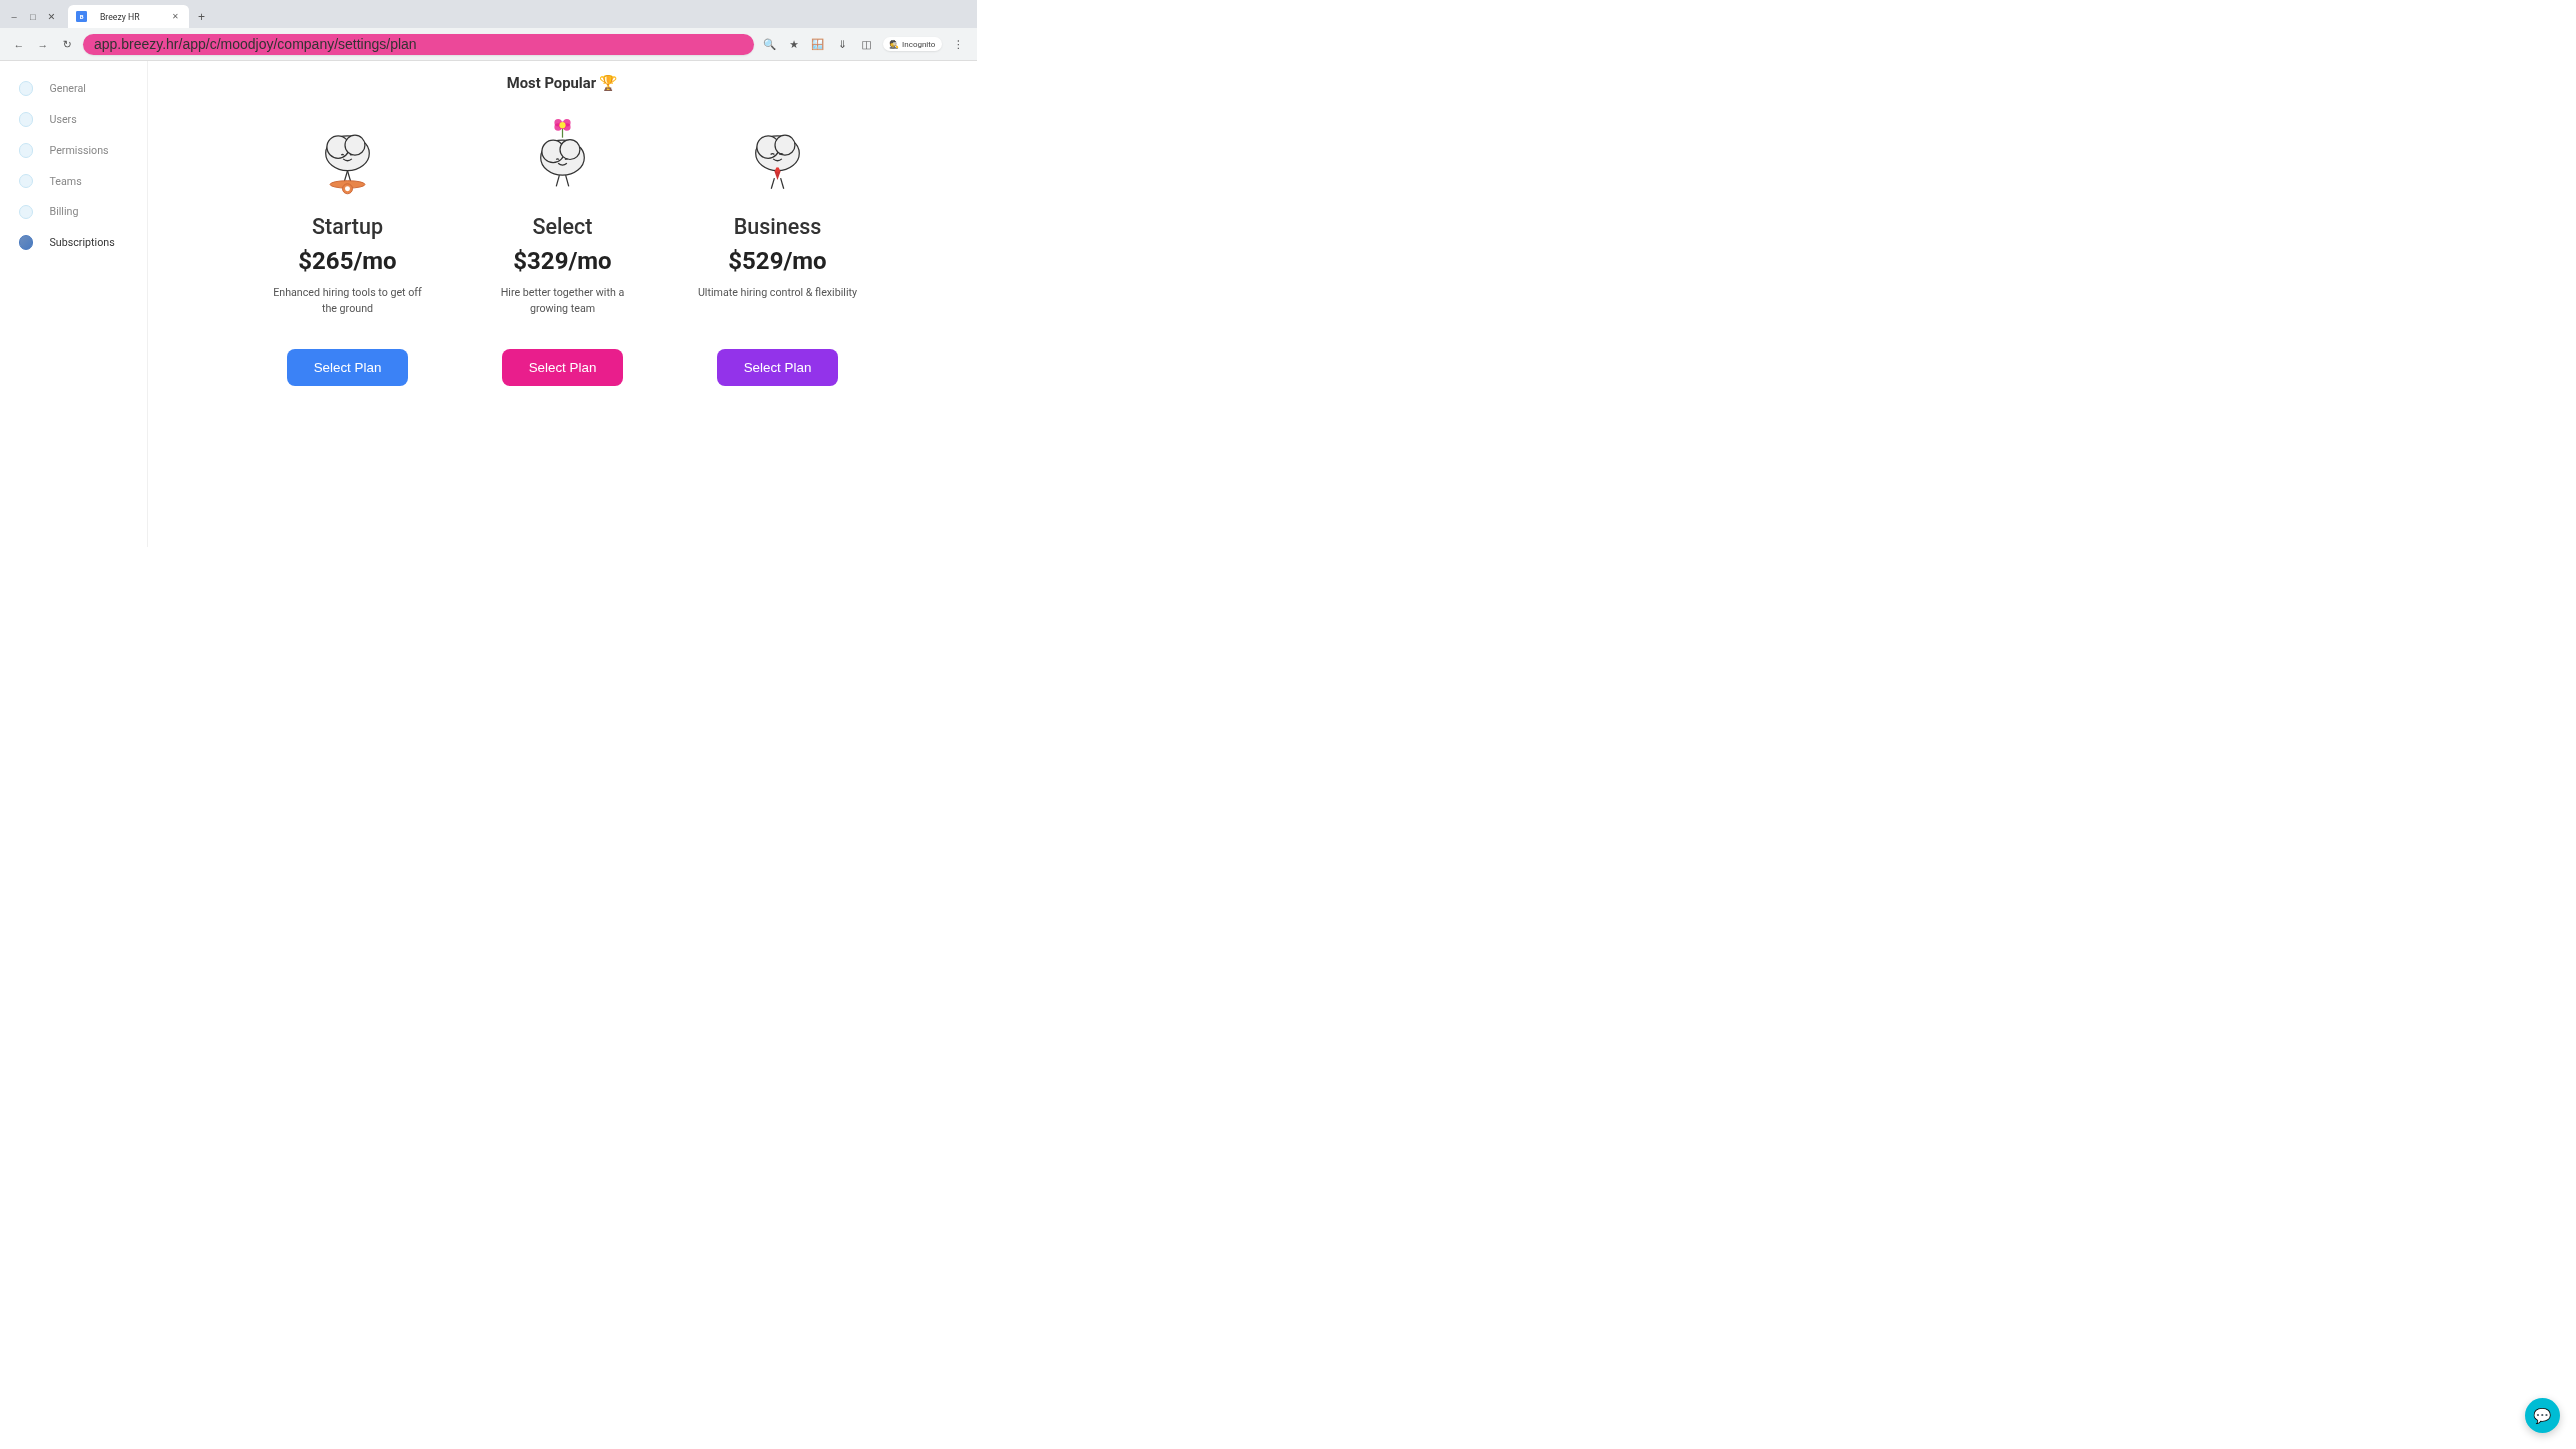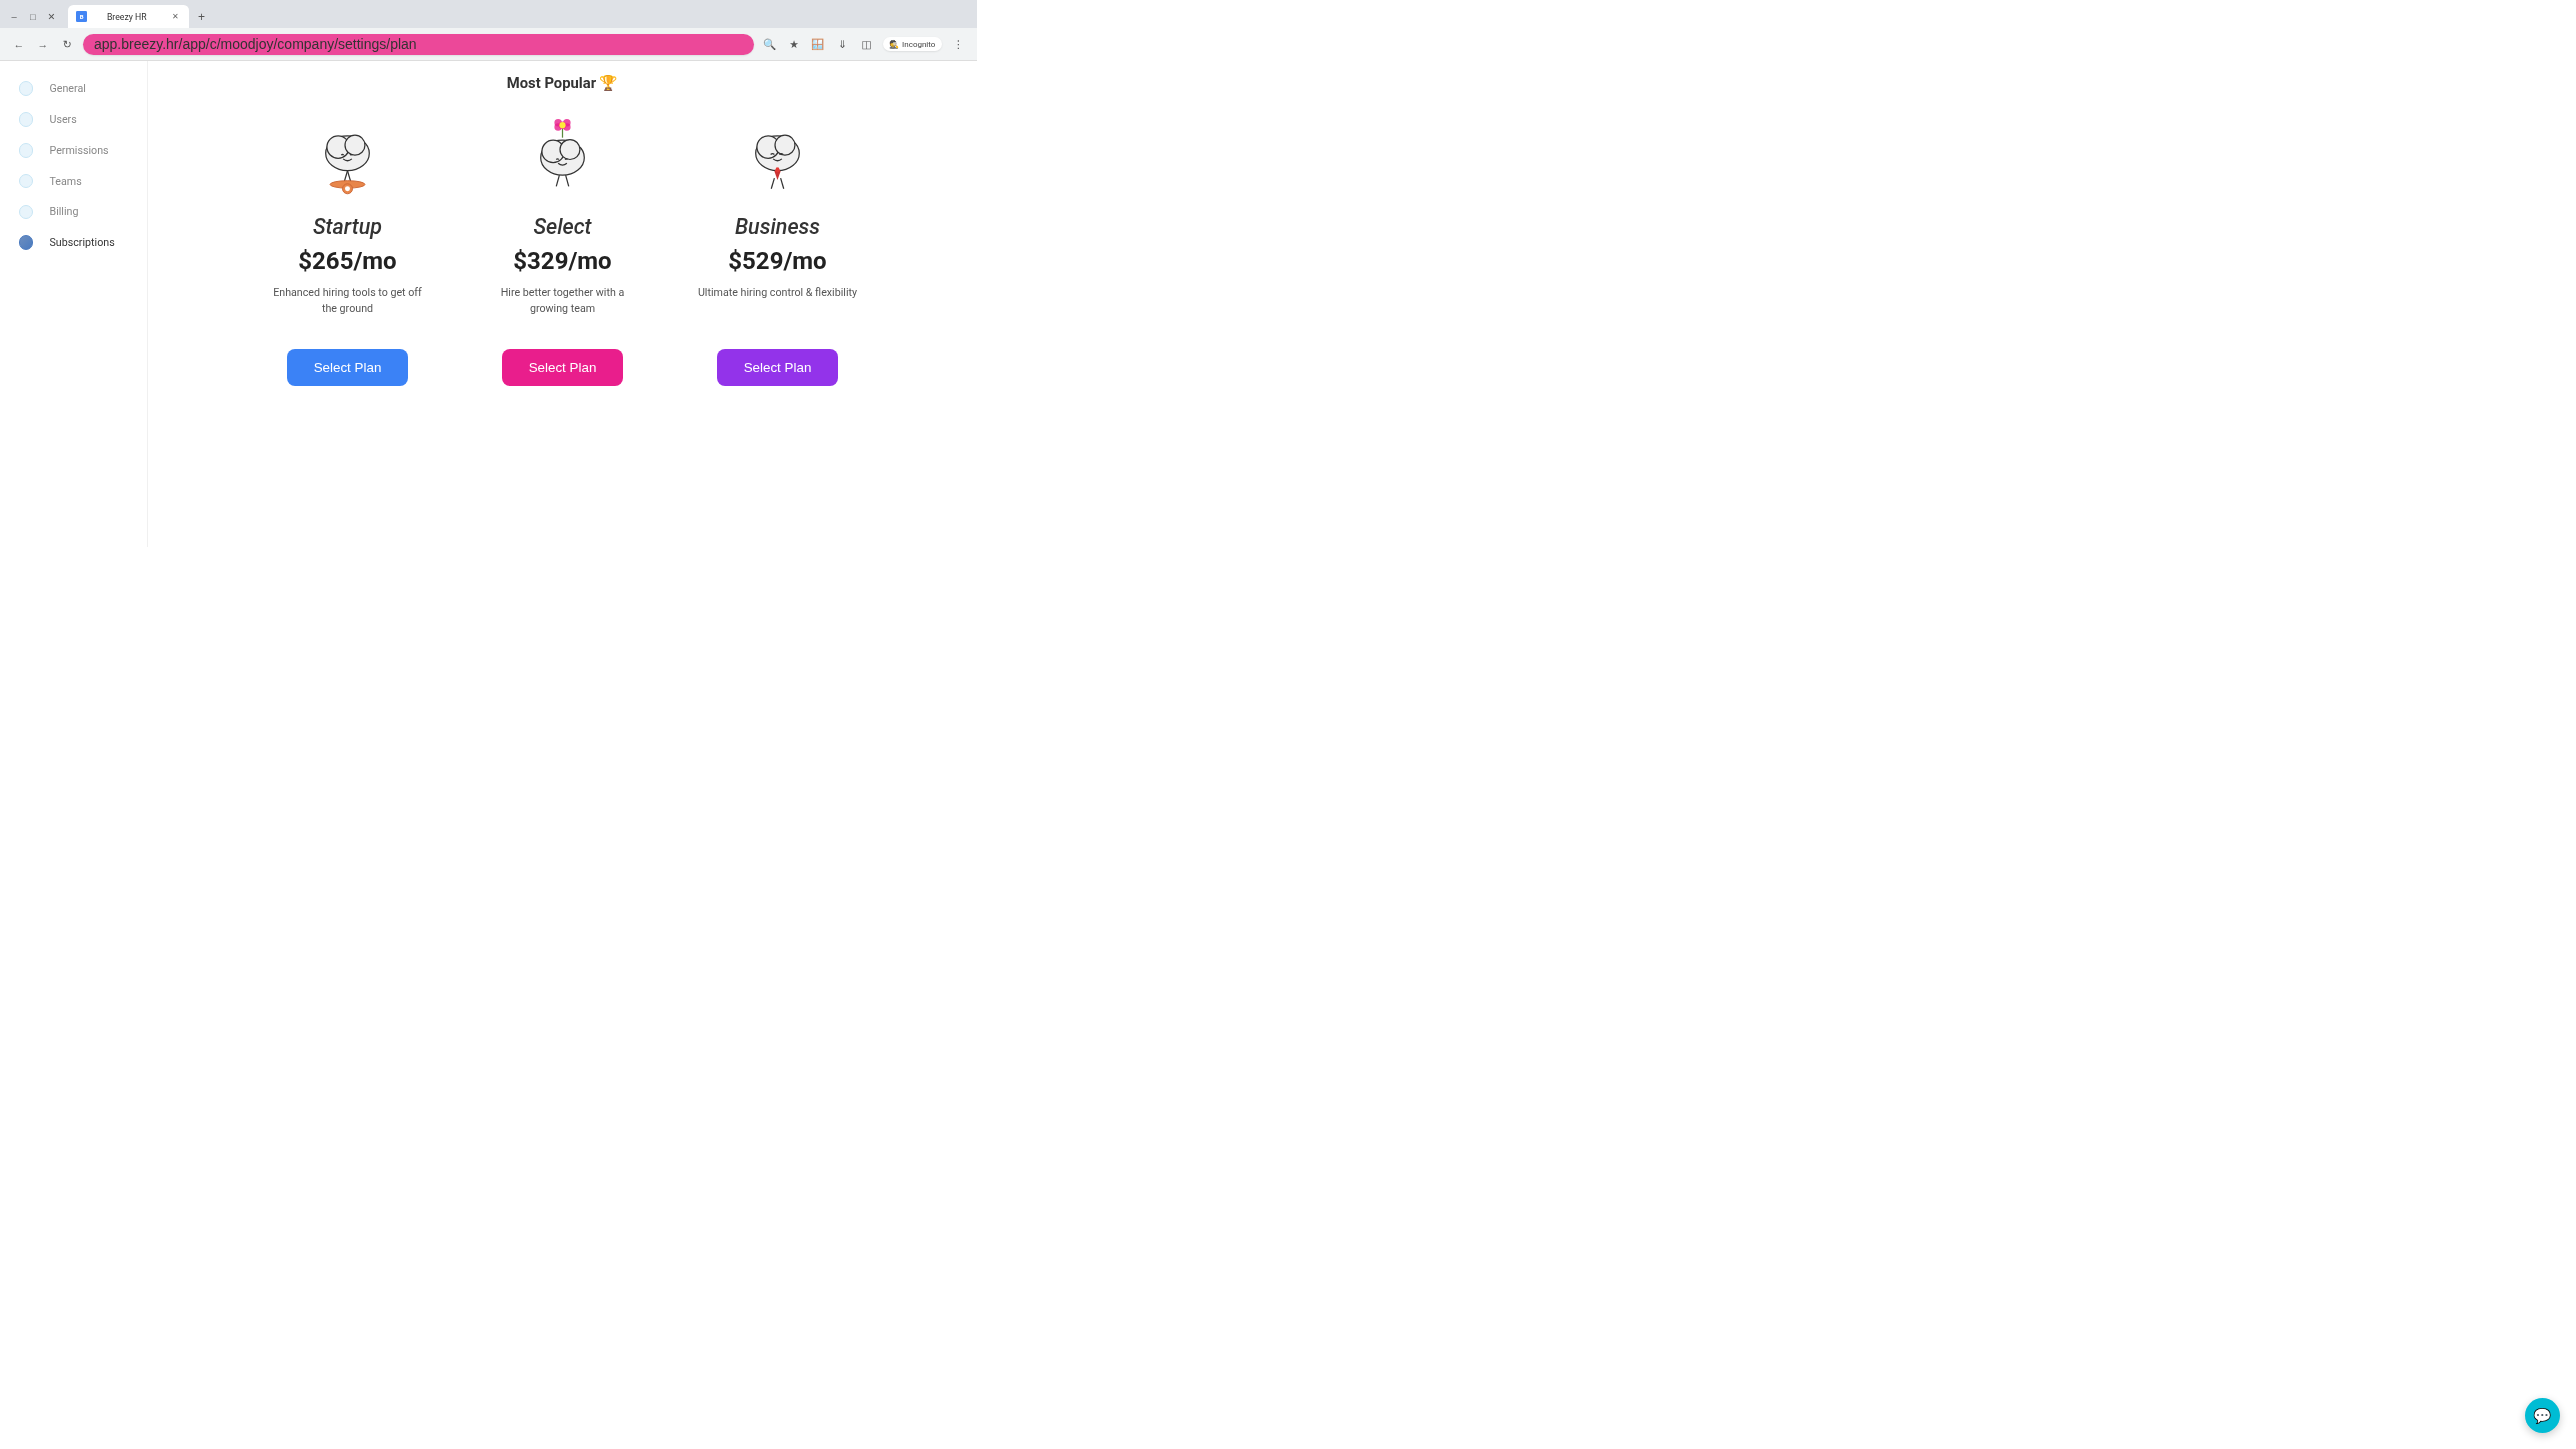--- a/index.html
+++ b/index.html
@@ -29,21 +29,21 @@
       gap: 1.3px;
       margin-right: 5.4px;
     }
     .tab {
       display: flex;
       align-items: center;
       background: #fff;
       padding: 4px 8px;
       border-radius: 5.4px 5.4px 0 0;
       min-width: 121px;
-      gap: 20px;
+      gap: 13px;
       font-size: 8.7px;
       color: #333;
       height: 23px;
     }
     .tab-favicon {
       width: 10.7px;
       height: 10.7px;
       background: #4285f4;
       border-radius: 1.3px;
       display: flex;
@@ -237,21 +237,20 @@
       align-items: center;
       justify-content: center;
     }
 
     .plan-name {
       font-size: 21.5px;
       font-weight: 500;
       color: #333;
       margin-bottom: 8px;
       text-align: center;
-      font-style: italic;
     }
 
     .plan-price {
       font-size: 24px;
       font-weight: 700;
       color: #222;
       margin-bottom: 10.7px;
       text-align: center;
     }
 

